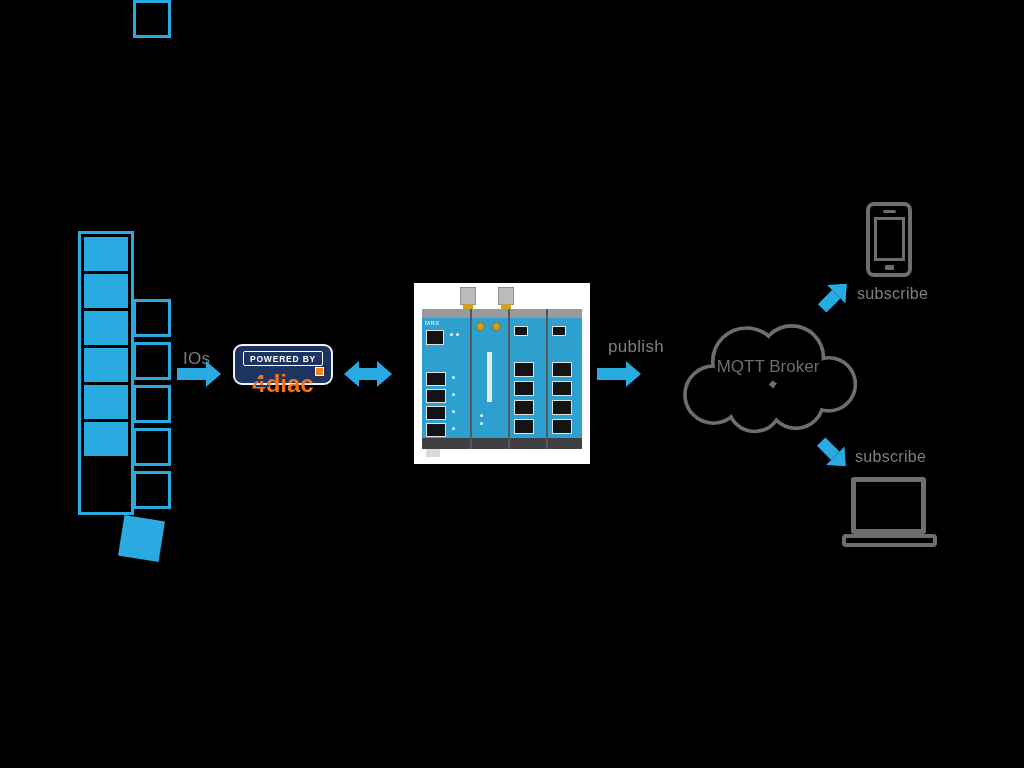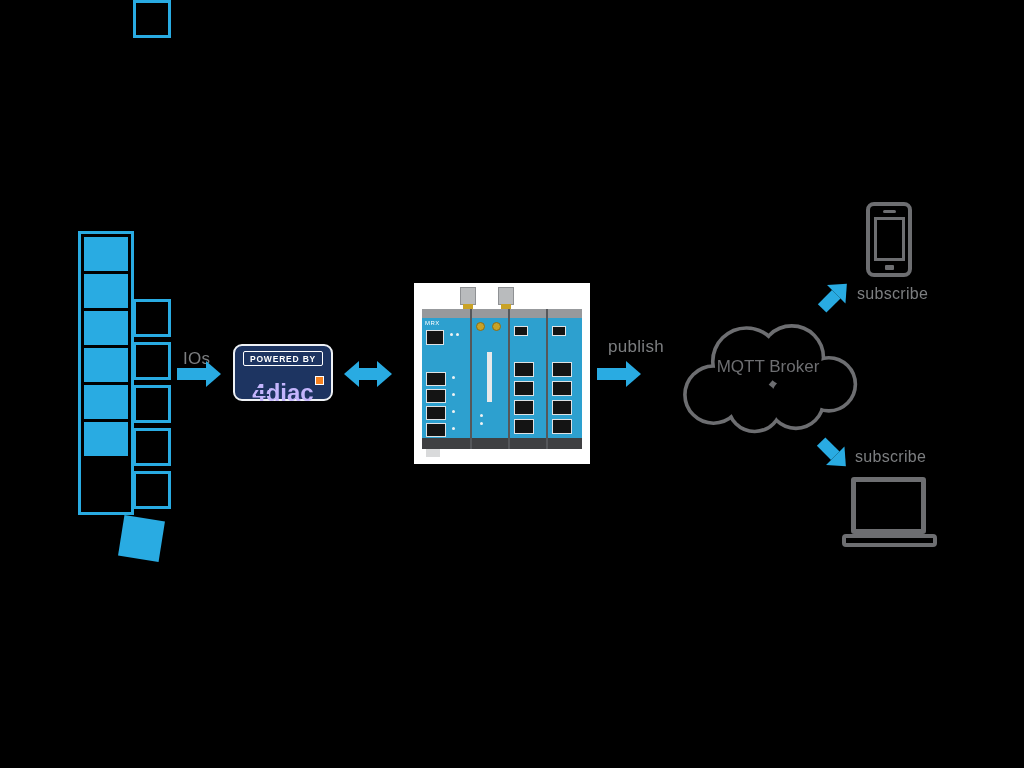--- a/index.html
+++ b/index.html
@@ -31,26 +31,26 @@
   
   .io-main { position: absolute; left: 78px; top: 231px; width: 56px; height: 284px; border: 3px solid #29abe2; }
   .io-cell { width: 44px; height: 34px; background: #29abe2; margin: 3px auto 0; }
   .io-slot { position: absolute; left: 133px; width: 38px; height: 38px; border: 3px solid #29abe2; background: transparent; }
   .io-slot:nth-of-type(1) { top: 256px; } .io-slot:nth-of-type(2) { top: 299px; }
   .io-slot:nth-of-type(3) { top: 342px; } .io-slot:nth-of-type(4) { top: 385px; }
   .io-slot:nth-of-type(5) { top: 428px; } .io-slot:nth-of-type(6) { top: 471px; }
   .io-tilted { position: absolute; left: 121px; top: 518px; width: 41px; height: 41px; background: #29abe2; transform: rotate(9deg); }
 
   
-  .logo4diac { position: absolute; left: 233px; top: 344px; width: 100px; height: 57px;
+  .logo4diac { position: absolute; left: 233px; top: 344px; width: 100px; height: 41px;
     background: #1d3461; border-radius: 9px; border: 2px solid #eef1f5; }
   .pb-box { margin: 5px auto 0; width: 80px; border: 1.5px solid #fff; border-radius: 2px;
     text-align: center; font-size: 8.5px; font-weight: bold; letter-spacing: .8px; color: #fff; padding: 1.5px 0; }
-  .logo-name { position: relative; text-align: center; color: #c4b5fd; font-weight: bold;
-    font-size: 24px; line-height: 1.05; margin-top: 14px; }
+  .logo-name { position: relative; text-align: center; color: #f97316; font-weight: bold;
+    font-size: 24px; line-height: 1.05; margin-top: 5px; }
   .stripe { position: absolute; height: 2px; width: 13px; background: #1d3461; left: 21px; }
   .stripe.s1 { top: 8px; } .stripe.s2 { top: 14px; }
   .orange-notch { position: absolute; right: 7px; top: -4px; width: 9px; height: 9px;
     background: #f58220; border: 1.5px solid #fff; }
 
   
   .router-card { position: absolute; left: 414px; top: 283px; width: 176px; height: 181px; background: #fff; }
   .antenna { position: absolute; top: 4px; width: 16px; height: 18px; background: #b9bbbd; border: 1px solid #8f9194; }
   .antenna .nut { position: absolute; left: 2px; bottom: -5px; width: 10px; height: 5px; background: #c9a227; }
   .antenna.a1 { left: 46px; } .antenna.a2 { left: 84px; }

